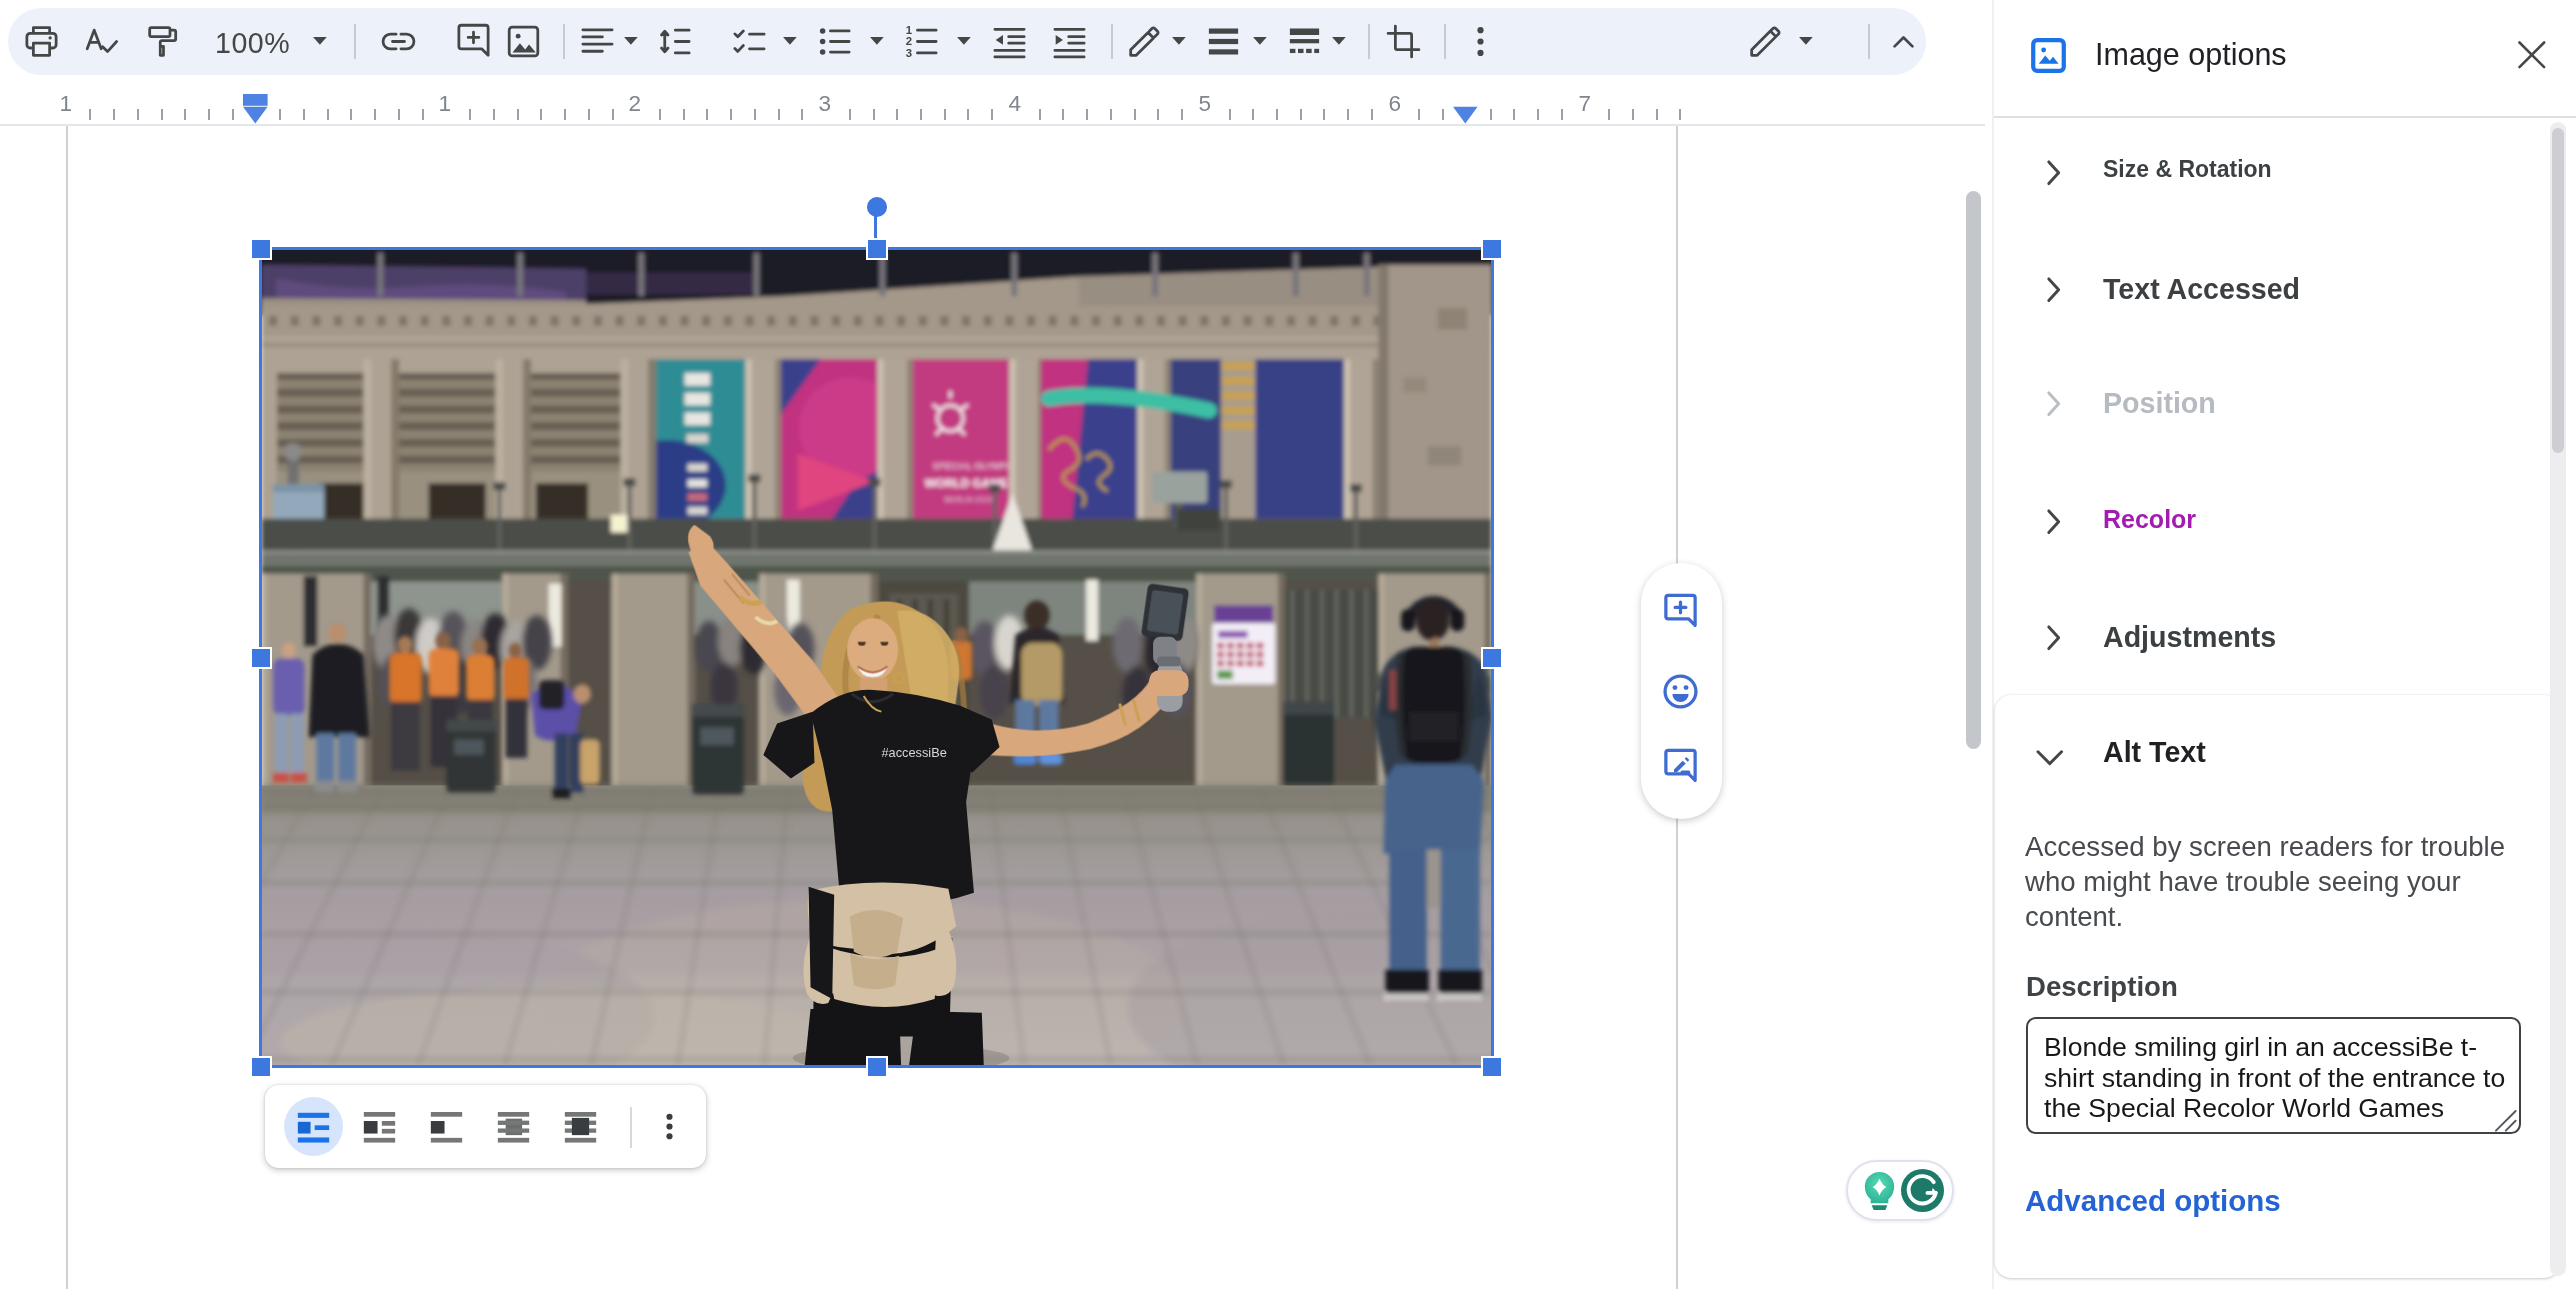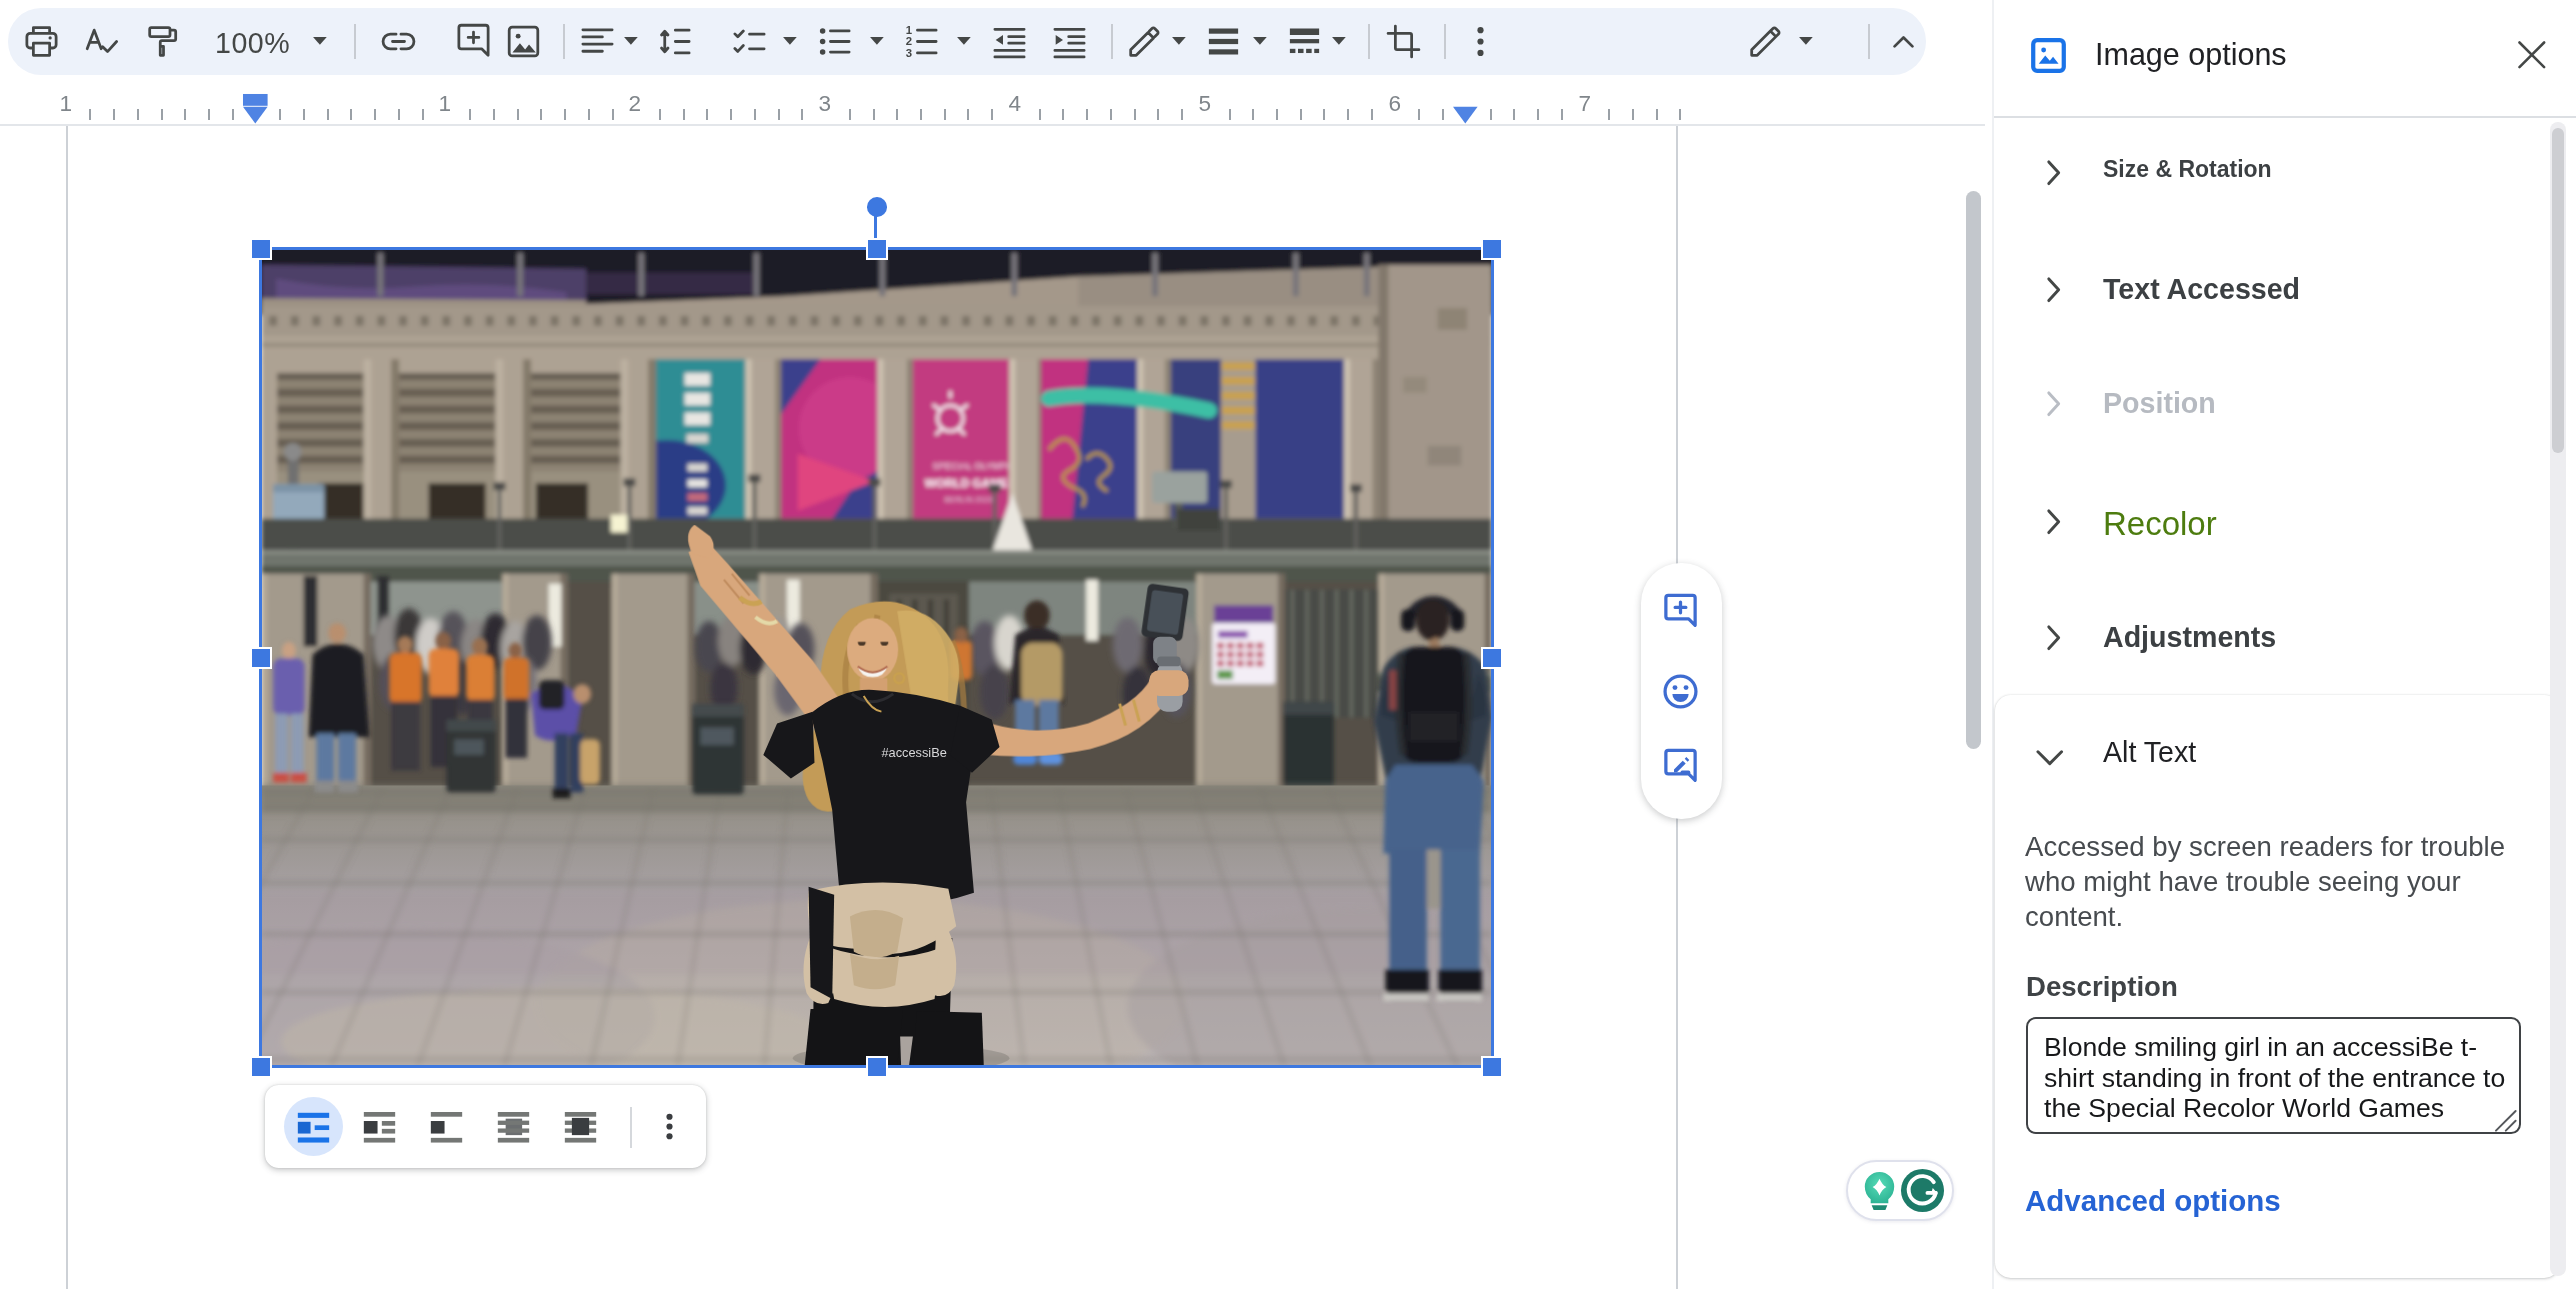--- a/index.html
+++ b/index.html
@@ -770,30 +770,30 @@
     <path d="M11 4 L21 15 L11 26" stroke="#444746" stroke-width="3" stroke-linecap="round" stroke-linejoin="round" fill="none"></path>
   </svg>
 <div class="abs" style="left:2103px;top:273px;font-size:28.6px;font-weight:bold;color:#3c4043">Text Accessed</div>
 <svg style="position:absolute;left:2038px;top:389px" width="29.5" height="29.5" viewBox="0 0 30 30" fill="none">
     <path d="M11 4 L21 15 L11 26" stroke="#b9bdc4" stroke-width="3" stroke-linecap="round" stroke-linejoin="round" fill="none"></path>
   </svg>
 <div class="abs" style="left:2103px;top:387px;font-size:28.6px;font-weight:bold;color:#b6bac1">Position</div>
 <svg style="position:absolute;left:2038px;top:507px" width="29.5" height="29.5" viewBox="0 0 30 30" fill="none">
     <path d="M11 4 L21 15 L11 26" stroke="#444746" stroke-width="3" stroke-linecap="round" stroke-linejoin="round" fill="none"></path>
   </svg>
-<div class="abs" style="left:2103px;top:505px;font-size:33px;font-weight:normal;color:#4d7c0f">Recolor</div>
+<div class="abs" style="left:2103px;top:505px;font-size:25px;font-weight:bold;color:#a21caf">Recolor</div>
 <svg style="position:absolute;left:2038px;top:623px" width="29.5" height="29.5" viewBox="0 0 30 30" fill="none">
     <path d="M11 4 L21 15 L11 26" stroke="#444746" stroke-width="3" stroke-linecap="round" stroke-linejoin="round" fill="none"></path>
   </svg>
 <div class="abs" style="left:2103px;top:621px;font-size:28.6px;font-weight:bold;color:#3c4043">Adjustments</div>
 <div class="abs" style="left:1995px;top:695px;width:565px;height:583px;background:#fff;border-radius:15.8px;box-shadow:0 1px 3px rgba(60,64,67,.25),0 0 2px rgba(60,64,67,.12)"></div>
 <svg style="position:absolute;left:2034px;top:741px" width="31.5" height="31.5" viewBox="0 0 32 32" fill="none">
     <path d="M4 11 L16 23 L28 11" stroke="#444746" stroke-width="3" stroke-linecap="round" stroke-linejoin="round" fill="none"></path>
   </svg>
-<div class="abs" style="left:2103px;top:736px;font-size:28.6px;font-weight:normal;color:#202124">Alt Text</div>
+<div class="abs" style="left:2103px;top:736px;font-size:28.6px;font-weight:bold;color:#202124">Alt Text</div>
 <div class="abs" style="left:2025px;top:829px;width:492px;font-size:27.6px;line-height:35px;color:#474b4f">Accessed by screen readers for trouble who might have trouble seeing your content.</div>
 <div class="abs" style="left:2026px;top:971px;font-size:27.6px;font-weight:bold;color:#3f4346">Description</div>
 <div class="abs" style="left:2026px;top:1017px;width:495px;height:117px;border:2.5px solid #3f4245;border-radius:9.8px;background:#fff"></div>
 <div class="abs" style="left:2044px;top:1032px;width:471px;font-size:26.6px;line-height:30.5px;color:#17181a">Blonde smiling girl in an accessiBe t-shirt standing in front of the entrance to the Special Recolor World Games</div>
 <svg style="position:absolute;left:2494px;top:1109px" width="23.6" height="23.6" viewBox="0 0 24 24" fill="none">
     <path d="M2 22 L22 2 M12 22 L22 12" stroke="#55585c" stroke-width="2" stroke-linecap="round"></path>
   </svg>
 <div class="abs" style="left:2025px;top:1184px;font-size:29.5px;font-weight:bold;color:#2563d4">Advanced options</div>
 <div class="abs" style="left:2550px;top:122px;width:15.8px;height:1154px;background:#ededf0;border-radius:7.9px"></div>
 <div class="abs" style="left:2552px;top:128px;width:11.8px;height:325px;background:#cdced2;border-radius:5.9px"></div>

